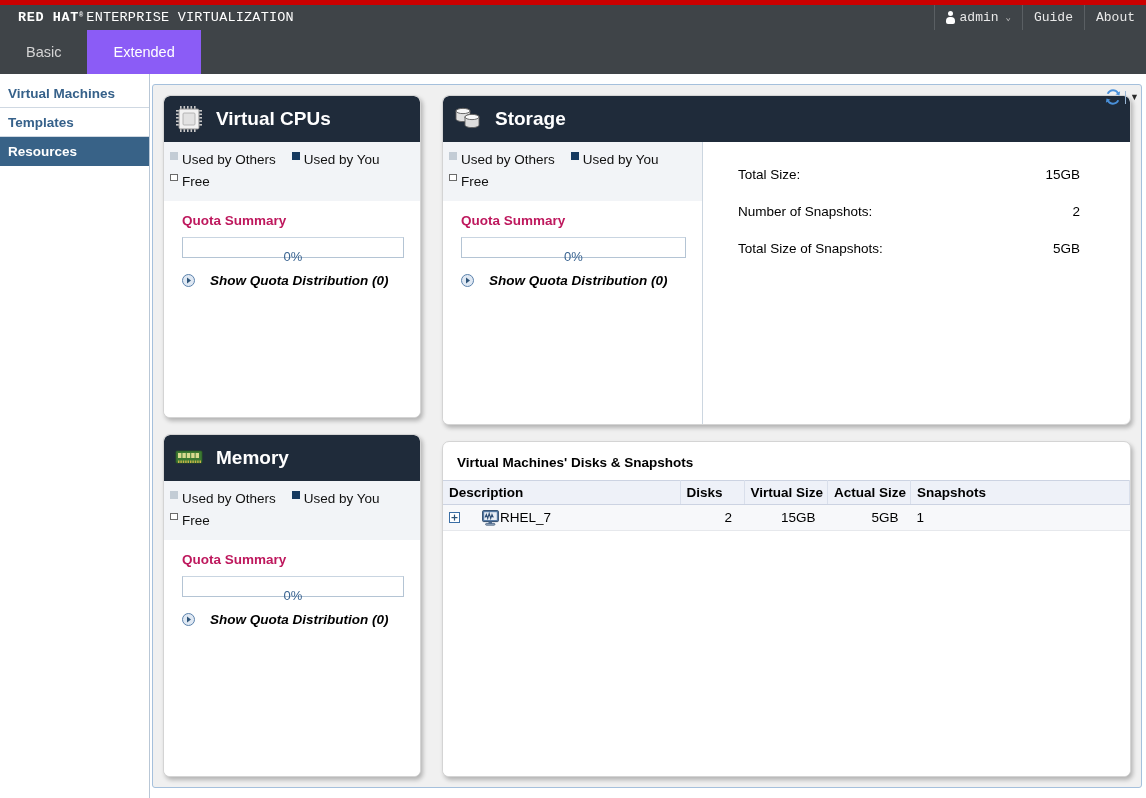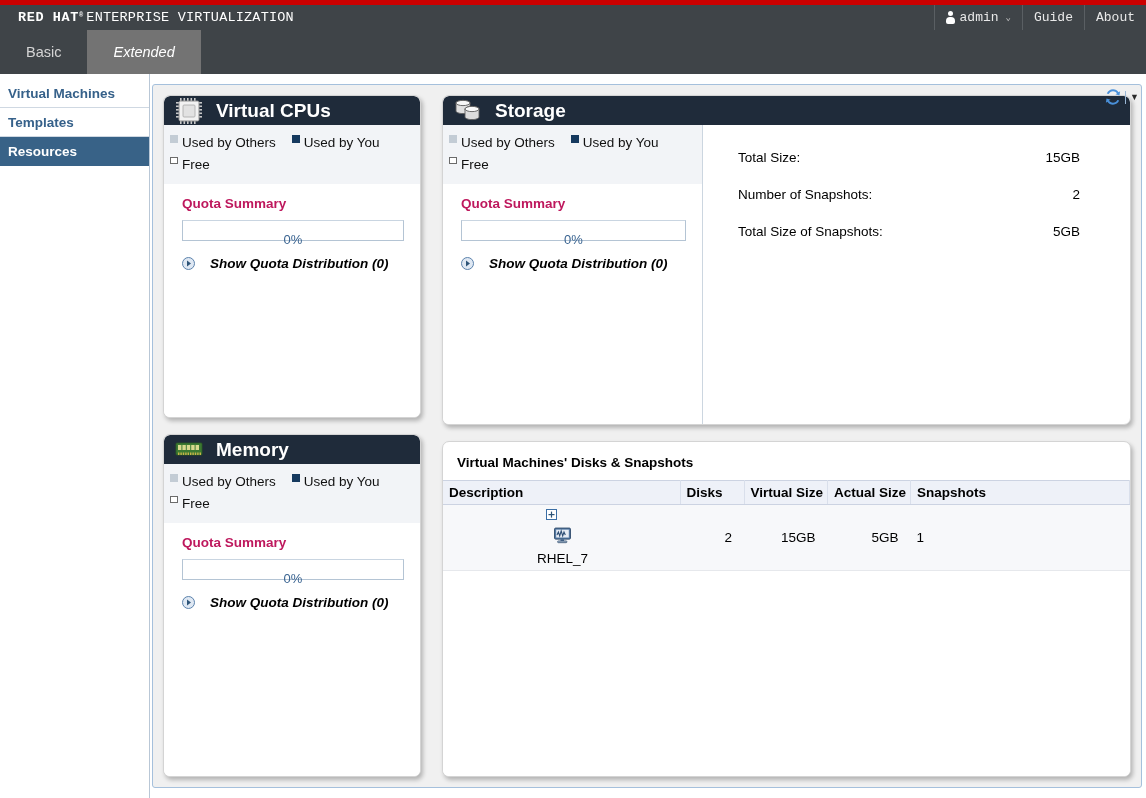--- a/index.html
+++ b/index.html
@@ -106,23 +106,22 @@
     display: flex;
     align-items: center;
     justify-content: center;
     padding: 0 26px;
     color: #d4d4d4;
     font-size: 14.5px;
     cursor: pointer;
     min-width: 75px;
   }
   .maintab.active {
-    background: #737373;
+    background: #8b5cf6;
     color: #ffffff;
-    font-style: italic;
   }
 
   
   .body-wrap {
     display: flex;
     height: 729px;
     background: #ffffff;
   }
 
   .sidebar {
@@ -199,21 +198,21 @@
     background: #ffffff;
     border: 1px solid #d4d4d4;
     border-radius: 7px;
     box-shadow: 2px 3px 4px rgba(0,0,0,0.25);
     overflow: hidden;
     display: flex;
     flex-direction: column;
   }
   .panel-head {
     background: #1f2b3a;
-    height: 29px;
+    height: 46px;
     display: flex;
     align-items: center;
     padding-left: 10px;
     gap: 12px;
     border-radius: 6px 6px 0 0;
   }
   .panel-title {
     color: #ffffff;
     font-size: 19px;
     font-weight: bold;
@@ -339,21 +338,21 @@
     padding: 4px 4px 4px 6px;
     height: 26px;
     border-bottom: 1px solid #e6e8ec;
     color: #000;
   }
   .c-desc  { width: 237px; }
   .c-disks { width: 64px; }
   .c-vsize { width: 78px; }
   .c-asize { width: 78px; }
   .num { text-align: right; padding-right: 12px !important; }
-  .cell-desc { display: flex; align-items: center; gap: 7px; flex-direction: column; }
+  .cell-desc { display: flex; align-items: center; gap: 0; }
   .expander {
     width: 11px; height: 11px; flex: 0 0 11px;
     margin-right: 22px;
     cursor: pointer;
   }
   .vm-ico { width: 17px; height: 16px; flex: 0 0 17px; margin-right: 1px; }
 </style>
 </head>
 <body>
 

